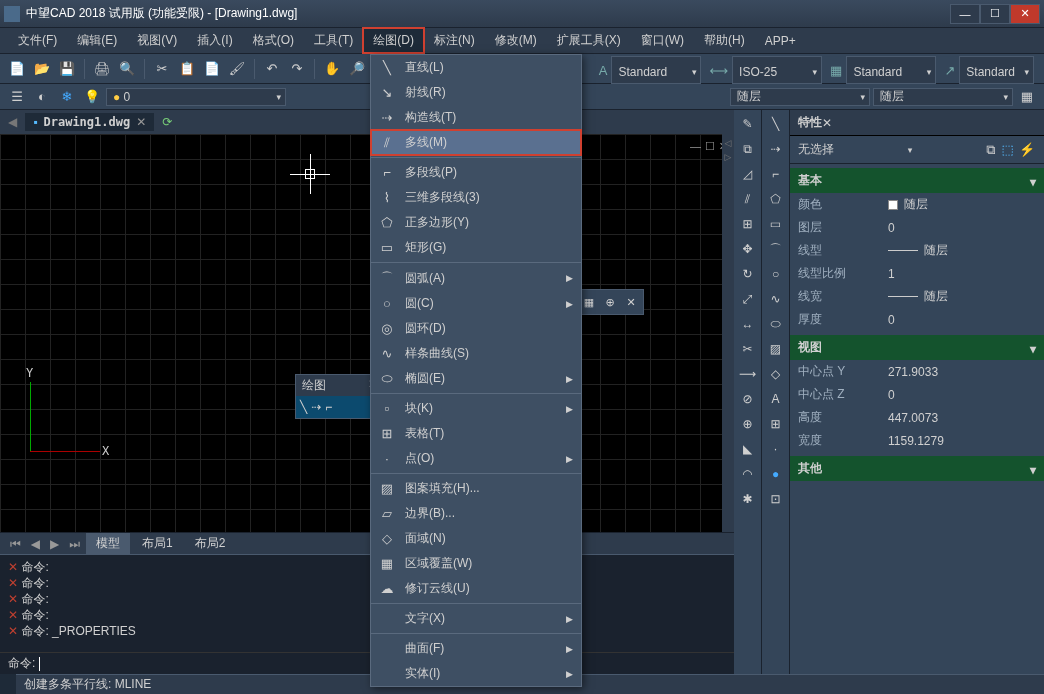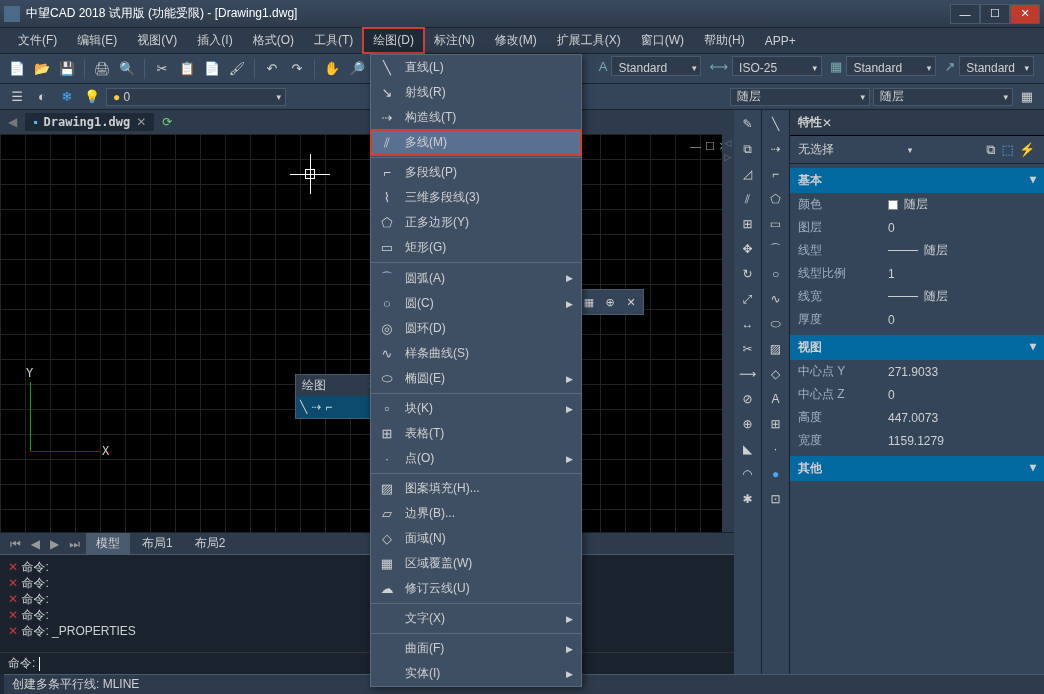--- a/index.html
+++ b/index.html
@@ -9,21 +9,21 @@
 .titlebar .title{flex:1;color:#fff}
 .winbtns{display:flex;gap:0}
 .winbtn{width:30px;height:20px;background:#2e3b4c;border:1px solid #4a5a6e;display:flex;align-items:center;justify-content:center;color:#fff;font-size:11px}
 .winbtn.close{background:#c0392b}
 .menubar{height:26px;background:#2e3b4c;display:flex;align-items:center;padding:0 8px;gap:0;border-bottom:1px solid #1a222e}
 .menubar .mitem{padding:4px 10px;cursor:pointer}
 .menubar .mitem.hl{background:#1e2a38;outline:2px solid #d04030;outline-offset:-1px}
 .toolbar{height:30px;background:#344559;display:flex;align-items:center;padding:0 6px;gap:3px;border-bottom:1px solid #1a222e}
 .tbtn{width:22px;height:22px;display:flex;align-items:center;justify-content:center;font-size:13px;cursor:pointer}
 .tsep{width:1px;height:20px;background:#4a5a6e;margin:0 3px}
-.combo{height:20px;background:#2e3b4c;border:1px solid #4a5a6e;padding:4px 18px 0 6px;display:flex;align-items:center;min-width:90px;position:relative}
+.combo{height:28px;background:#2e3b4c;border:1px solid #4a5a6e;padding:4px 18px 0 6px;display:flex;align-items:center;min-width:90px;position:relative}
 .combo::after{content:"▾";position:absolute;right:4px;font-size:9px}
 .toolbar2{height:26px;background:#344559;display:flex;align-items:center;padding:0 6px;gap:3px;border-bottom:1px solid #1a222e}
 .layercombo{height:18px;background:#2e3b4c;border:1px solid #4a5a6e;min-width:180px;display:flex;align-items:center;padding:0 6px;position:relative}
 .layercombo::after{content:"▾";position:absolute;right:4px;font-size:9px}
 .workspace{position:relative;height:calc(694px - 28px - 26px - 30px - 26px - 20px);display:flex}
 .leftarea{flex:1;display:flex;flex-direction:column;position:relative}
 .tabstrip{height:24px;background:#2e3b4c;display:flex;align-items:center;padding:0 8px;gap:8px}
 .tab{display:flex;align-items:center;gap:6px;padding:2px 8px;background:#1e2a38}
 .tab .x{color:#999;cursor:pointer}
 .canvas{flex:1;background:#000;position:relative;overflow:hidden}
@@ -63,35 +63,35 @@
 .vtoolbar2{width:28px;background:#344559;display:flex;flex-direction:column;align-items:center;padding:4px 0;gap:5px;border-right:1px solid #1a222e}
 .vtoolbar2 span{width:20px;height:20px;display:flex;align-items:center;justify-content:center;font-size:12px;cursor:pointer}
 .proppanel{flex:1;background:#344559;display:flex;flex-direction:column}
 .prophdr{height:26px;background:#2e3b4c;display:flex;align-items:center;justify-content:flex-start;padding:0 8px;border-bottom:1px solid #000000}
 .prophdr .ttl{font-weight:bold}
 .prophdr .x{cursor:pointer}
 .propsel{height:28px;display:flex;align-items:center;justify-content:space-between;padding:0 8px;border-bottom:1px solid #1a222e}
 .propsel .icons{display:flex;gap:6px}
 .propsel .icons span{font-size:13px}
 .propbody{flex:1;overflow:auto;padding:4px 0}
-.propsection{padding:4px 8px;background:#0369a1;display:flex;justify-content:space-between;align-items:flex-start;font-weight:bold;margin-top:4px}
+.propsection{padding:4px 8px;background:#14532d;display:flex;justify-content:space-between;align-items:flex-end;font-weight:bold;margin-top:4px}
 .propsection:first-child{margin-top:0}
 .proprow{display:flex;padding:3px 8px;align-items:center}
 .proprow .k{width:90px;color:#a0b0c0}
 .proprow .v{flex:1;display:flex;align-items:center;gap:6px}
 .swatch{width:10px;height:10px;background:#fff;border:1px solid #888}
 .line-sample{width:30px;height:1px;background:#ccc}
 .dropdown{position:absolute;left:370px;top:54px;width:212px;background:#3e4f63;border:1px solid #5a6a7e;box-shadow:2px 2px 8px rgba(0,0,0,.5);z-index:100}
 .dditem{display:flex;align-items:center;padding:4px 8px;gap:10px;cursor:pointer;position:relative}
 .dditem.hl{background:#5a7090;outline:2px solid #d04030;outline-offset:-1px}
 .dditem .icn{width:16px;text-align:center;font-size:13px}
 .dditem .lbl{flex:1}
 .dditem .arr{font-size:9px}
 .ddsep{height:1px;background:#5a6a7e;margin:2px 0}
-.statusbar{position:absolute;bottom:0;left:4px;right:0;height:20px;background:#2e3b4c;display:flex;align-items:center;padding:0 8px;border-top:1px solid #4a5a6e}
+.statusbar{position:absolute;bottom:0;left:16px;right:0;height:20px;background:#2e3b4c;display:flex;align-items:center;padding:0 8px;border-top:1px solid #4a5a6e}
 .toprightcombos{position:absolute;right:10px;top:56px;display:flex;gap:8px;align-items:center}
 .sc{display:flex;align-items:center;gap:4px}
 .sc .ic{font-size:13px;color:#7aa}
 </style>
 </head>
 <body>
 
 <div class="titlebar">
   <div class="icon"></div>
   <div class="title">中望CAD 2018 试用版 (功能受限) - [Drawing1.dwg]</div>

